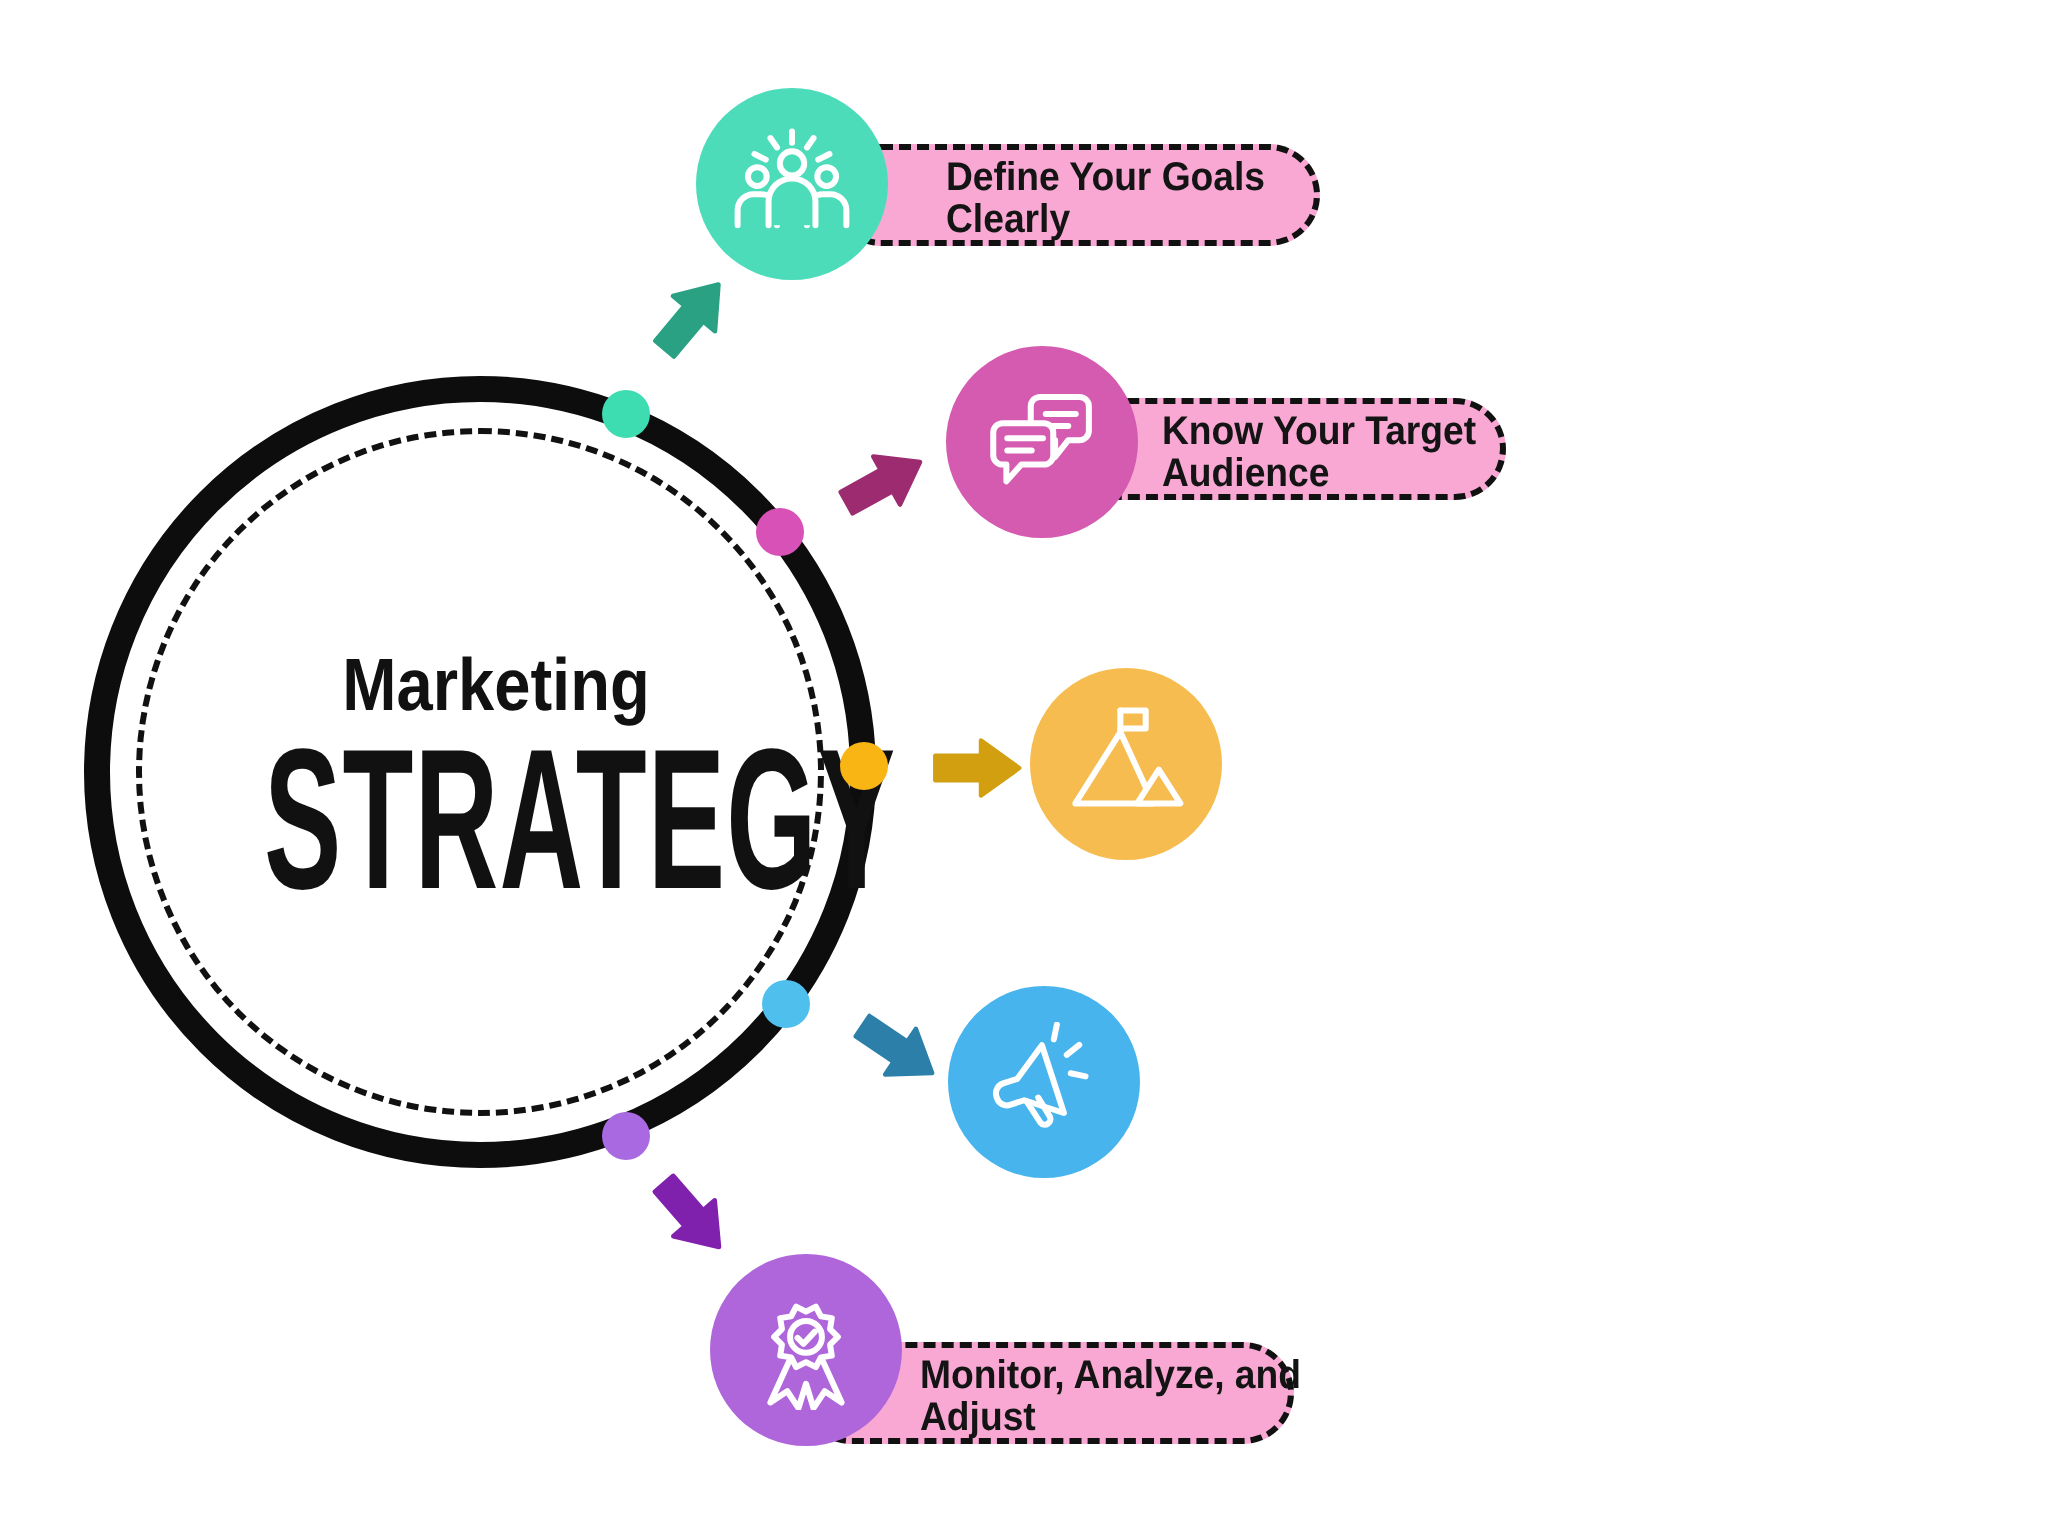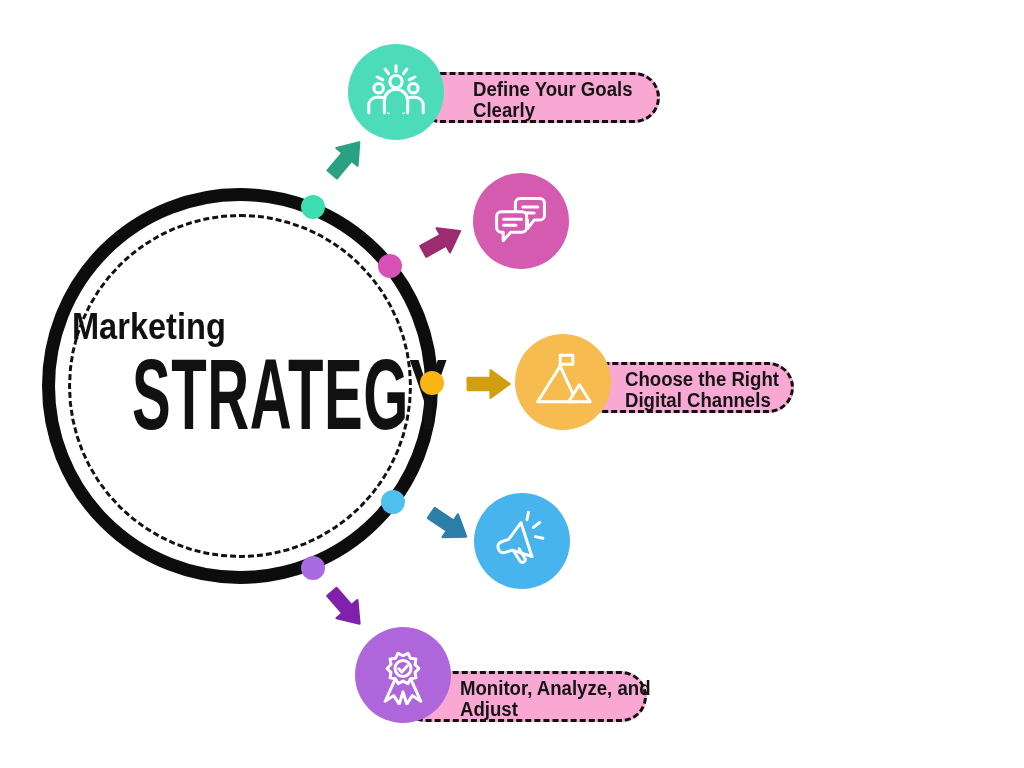--- a/index.html
+++ b/index.html
@@ -3,21 +3,21 @@
 <meta charset="utf-8">
 <style>
   html,body{margin:0;padding:0;background:#fff;}
   #stage{position:relative;width:1024px;height:768px;background:#fff;overflow:hidden;
          font-family:"Liberation Sans",sans-serif;}
   
   .main-ring{position:absolute;left:42px;top:188px;width:396px;height:396px;
              border:13px solid #0d0d0d;border-radius:50%;box-sizing:border-box;z-index:0;}
   .dashed-ring{position:absolute;left:68px;top:214px;width:344px;height:344px;
                border:3px dashed #111;border-radius:50%;box-sizing:border-box;z-index:0;}
-  .center-text{position:absolute;left:48px;top:306px;width:400px;color:#111;z-index:1;}
+  .center-text{position:absolute;left:48px;top:322px;width:400px;text-align:center;color:#111;z-index:1;}
   .center-sub{font-size:37px;font-weight:bold;line-height:42px;transform:scaleX(0.88);transform-origin:50% 50%;}
   .center-title{font-size:100px;font-weight:bold;line-height:92px;letter-spacing:1px;
                 transform:scaleX(0.58);transform-origin:50% 50%;white-space:nowrap;}
   
   .pill{position:absolute;height:51px;border:3px dashed #111;border-radius:26px;
         box-sizing:border-box;background:#f9a8d4;z-index:1;display:flex;align-items:flex-end;}
   .pill-text{font-size:20px;font-weight:bold;line-height:20.5px;color:#141414;
              transform:scaleX(0.93);transform-origin:0 50%;white-space:nowrap;}
   
   .icon-circle{position:absolute;width:96px;height:96px;border-radius:50%;z-index:3;
@@ -62,43 +62,43 @@
         <path d="M52 16 l-6 3"></path>
       <circle cx="13.5" cy="28" r="5"></circle>
       <path d="M3 54 v-8 a8.5 8.5 0 0 1 8.5 -8.5 h4 a8.5 8.5 0 0 1 8.5 8.5 v8"></path>
       <circle cx="50.5" cy="28" r="5"></circle>
       <path d="M40 54 v-8 a8.5 8.5 0 0 1 8.5 -8.5 h4 a8.5 8.5 0 0 1 8.5 8.5 v8"></path>
       <circle cx="32" cy="21" r="6.5" style="fill: rgb(77, 220, 186);"></circle>
       <path d="M19.5 54 V41.5 a12.5 12.5 0 0 1 25 0 V54" style="fill: rgb(77, 220, 186);"></path>
     </svg>
   </div>
 
+  <div class="pill" style="left:520px;top:199px;width:233px;padding-left:58px;">
+    <div class="pill-text">
+      <div>Know Your Target</div>
+      <div>Audience</div>
+    </div>
+  </div>
   <div class="arrow" style="left: 419px; top: 225px; transform: rotate(-29deg); color: rgb(156, 43, 112);">
     <svg viewBox="0 0 60 42">
         <path d="M2 13 H32 V3 L57 21 L32 39 V29 H2 Z" fill="currentColor" stroke="currentColor" stroke-width="3" stroke-linejoin="round"></path>
       </svg>
   </div>
   <div class="dot" style="left: 378px; top: 254px; background-color: rgb(216, 81, 182);"></div>
   <div class="icon-circle" style="left: 473px; top: 173px; background-color: rgb(212, 91, 176);">
     <svg width="60" height="60" viewBox="0 0 64 64" fill="none" stroke="#fff" stroke-width="3.2" stroke-linecap="round" stroke-linejoin="round">
       <path d="M31 8 h21 a5 5 0 0 1 5 5 v13 a5 5 0 0 1 -5 5 h-6 l-7 9 v-9 h-8 a5 5 0 0 1 -5 -5 V13 a5 5 0 0 1 5 -5 z"></path>
       <path d="M34 17 h16"></path>
         <path d="M34 23.5 h12"></path>
       <path d="M11 22 h22 a5 5 0 0 1 5 5 v12 a5 5 0 0 1 -5 5 H21 l-8 9 v-9 h-2 a5 5 0 0 1 -5 -5 V27 a5 5 0 0 1 5 -5 z" style="fill: rgb(212, 91, 176);"></path>
       <path d="M13.5 30 h19"></path>
         <path d="M13.5 36.5 h13"></path>
     </svg>
   </div>
 
-  <div class="pill" style="left:560px;top:362px;width:234px;padding-left:62px;">
-    <div class="pill-text">
-      <div>Choose the Right</div>
-      <div>Digital Channels</div>
-    </div>
-  </div>
   <div class="arrow" style="left: 466px; top: 368px; color: rgb(210, 159, 16);">
     <svg viewBox="0 0 60 42">
         <path d="M2 13 H32 V3 L57 21 L32 39 V29 H2 Z" fill="currentColor" stroke="currentColor" stroke-width="3" stroke-linejoin="round"></path>
       </svg>
   </div>
   <div class="dot" style="left: 420px; top: 371px; background-color: rgb(248, 181, 19);"></div>
   <div class="icon-circle" style="left: 515px; top: 334px; background-color: rgb(246, 188, 79);">
     <svg width="60" height="60" viewBox="0 0 64 64" fill="none" stroke="#fff" stroke-width="3.2" stroke-linecap="round" stroke-linejoin="round">
       <path d="M29 15 V3.5"></path>
       <path d="M29 3.5 h13.5 v9.5 H29"></path>

